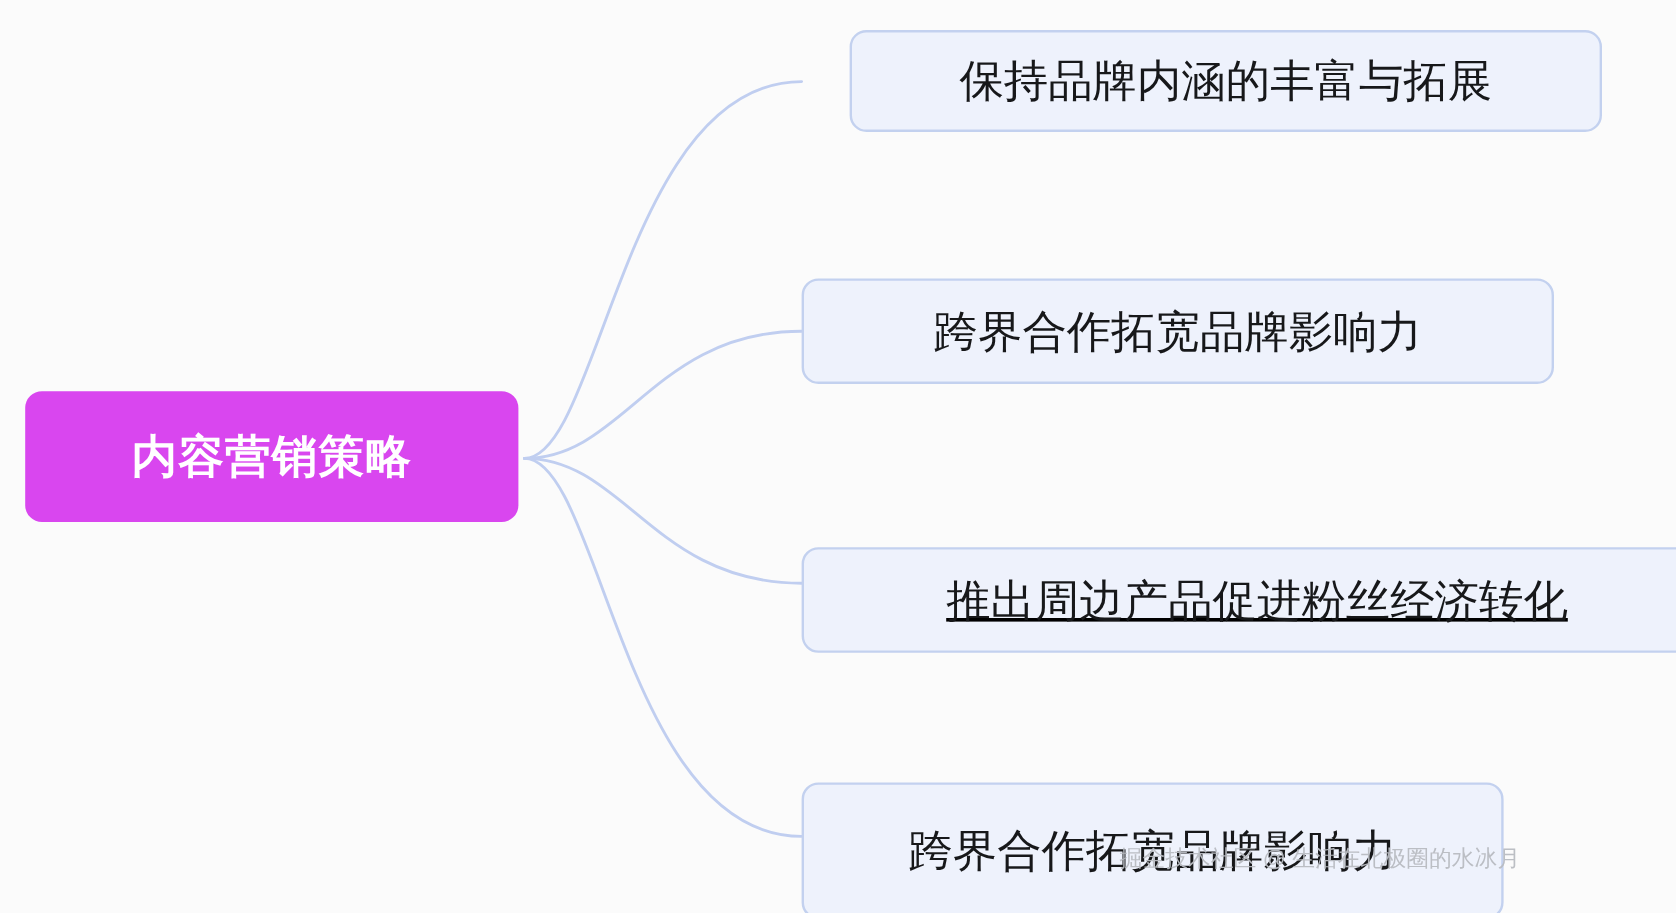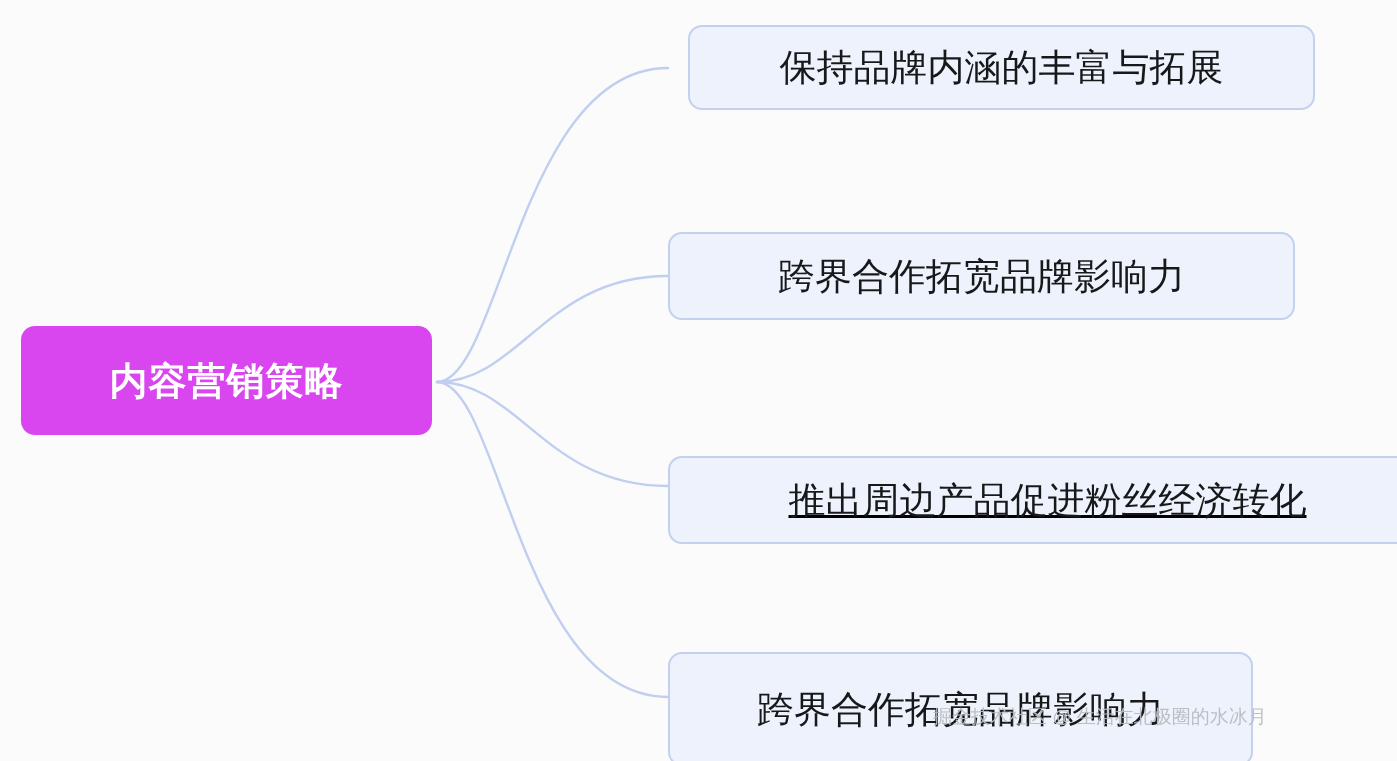--- a/index.html
+++ b/index.html
@@ -51,21 +51,21 @@
     border: 2px solid #c3d1ef;
     border-radius: 14px;
   }
   .child-label {
     color: #17181a;
     font-size: 37px;
     font-weight: normal;
     line-height: 1;
     white-space: nowrap;
   }
-  #child-0 { left: 688px; top: 25px;  width: 627px; height: 85px; }
+  #child-0 { left: 708px; top: 25px;  width: 627px; height: 85px; }
   #child-1 { left: 668px; top: 232px; width: 627px; height: 88px; }
   #child-2 { left: 668px; top: 456px; width: 759px; height: 88px; text-decoration: underline; }
   #child-3 { left: 668px; top: 652px; width: 585px; height: 114px; }
 
   #watermark {
     position: absolute;
     left: 933px;
     top: 707px;
     color: #b9bcc2;
     font-size: 19px;

